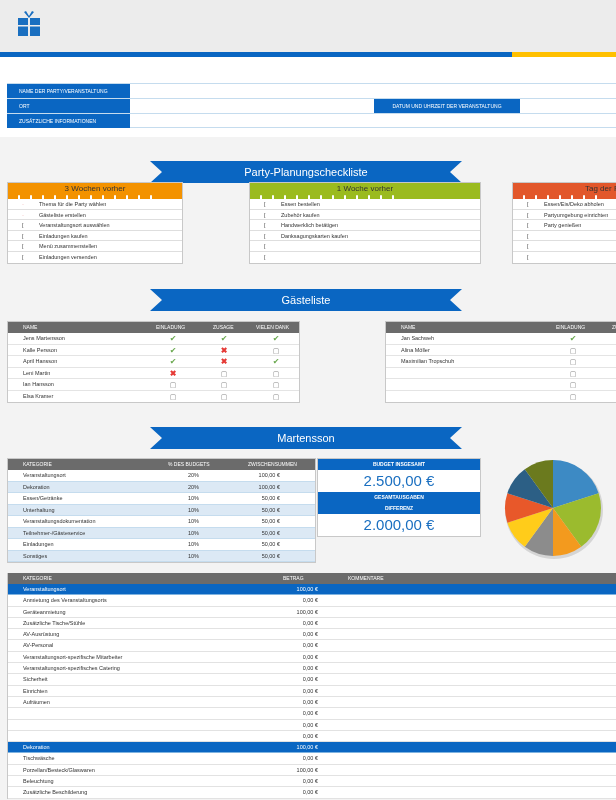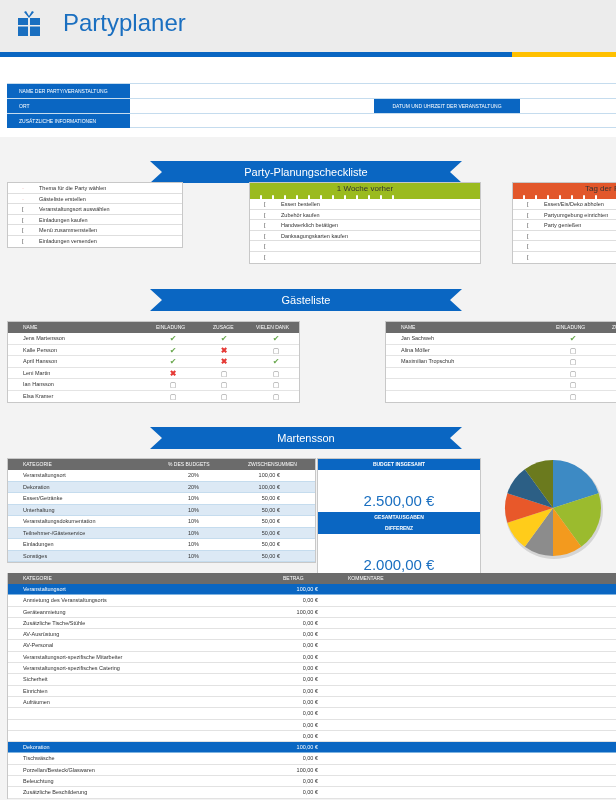--- a/index.html
+++ b/index.html
@@ -40,41 +40,40 @@
   .mark.no { color: #e53935; font-weight: bold; }
   .mark.box { color: #888; font-size: 7px; }
 
   .bt { position: absolute; left: 7px; top: 458px; width: 309px; background: #fff; border: 1px solid #c8c8c8; }
   .bt-head { height: 11px; background: #6b6b6b; color: #fff; font-size: 5px; line-height: 11px; position: relative; }
   .bt-row { height: 11.5px; border-bottom: 1px solid #c5dcee; position: relative; font-size: 5.5px; line-height: 11px; }
   .bt-row.alt { background: #dce9f5; }
 
   .sum { position: absolute; left: 317px; top: 458px; width: 164px; border: 1px solid #c8c8c8; background: #fff; }
   .sum-label { height: 11px; background: #0a66c2; color: #fff; font-size: 5px; line-height: 11px; text-align: center; font-weight: bold; }
-  .sum-val { height: 22px; color: #1a6fc0; font-size: 15px; line-height: 22px; text-align: center; margin-top: 20px; }
+  .sum-val { height: 22px; color: #1a6fc0; font-size: 15px; line-height: 22px; text-align: center; }
 
   .pie { position: absolute; left: 500px; top: 455px; }
 
   .dt { position: absolute; left: 7px; top: 573px; width: 609px; background: #fff; border-left: 1px solid #c8c8c8; }
   .dt-head { height: 11px; background: #6b6b6b; color: #fff; font-size: 5px; line-height: 11px; position: relative; }
   .dt-row { height: 11.3px; border-bottom: 1px solid #e2e2e2; position: relative; font-size: 5.5px; line-height: 11px; }
   .dt-row.cat { background: #0a66c2; color: #fff; border-bottom: 1px solid #7fb3e0; }
 </style>
 </head>
 <body>
 
 <div class="header">
   <svg class="logo" viewBox="0 0 22 26">
     <rect x="0" y="8" width="22" height="18" fill="#1a6fc0"></rect>
     <rect x="0" y="8" width="22" height="4" fill="#1a6fc0"></rect>
     <rect x="10" y="8" width="2" height="18" fill="#ececec"></rect>
     <rect x="0" y="15" width="22" height="1.5" fill="#ececec"></rect>
     <path d="M11 8 L6 2 L8 1 L11 6 L14 1 L16 2 Z" fill="#1a6fc0"></path>
   </svg>
-  <div class="title">Partyplaner</div>
 </div>
 <div class="bar-blue"></div>
 <div class="bar-yellow"></div>
 <div class="white-band"></div>
 
 <div class="info">
   <div class="info-row">
     <div class="info-label">NAME DER PARTY/VERANSTALTUNG</div>
   </div>
   <div class="info-row">
@@ -87,20 +86,37 @@
 </div>
 
 <div class="ribbon" style="left:150px; top:161px; width:312px;">
   <svg width="312" height="22" viewBox="0 0 312 22">
     <polygon points="0,0 312,0 300,11 312,22 0,22 12,11" fill="#0a66c2"></polygon>
   </svg>
   <div class="rtext">Party-Planungscheckliste</div>
 </div>
 
 <div class="cl" style="left:7px; width:176px;">
+  <div class="cl-head" style="background:#f39200;">
+    <span>3 Wochen vorher</span>
+    <div class="cl-rings">
+        <span></span>
+        <span></span>
+        <span></span>
+        <span></span>
+        <span></span>
+        <span></span>
+        <span></span>
+        <span></span>
+        <span></span>
+        <span></span>
+        <span></span>
+        <span></span>
+      </div>
+  </div>
   <div class="cl-row">
       <span class="chk" style="color:#e57373;">·</span>
       <span class="txt">Thema für die Party wählen</span>
     </div>
   <div class="cl-row">
       <span class="chk" style="color:#e57373;">·</span>
       <span class="txt">Gästeliste erstellen</span>
     </div>
   <div class="cl-row">
       <span class="chk">[</span>

